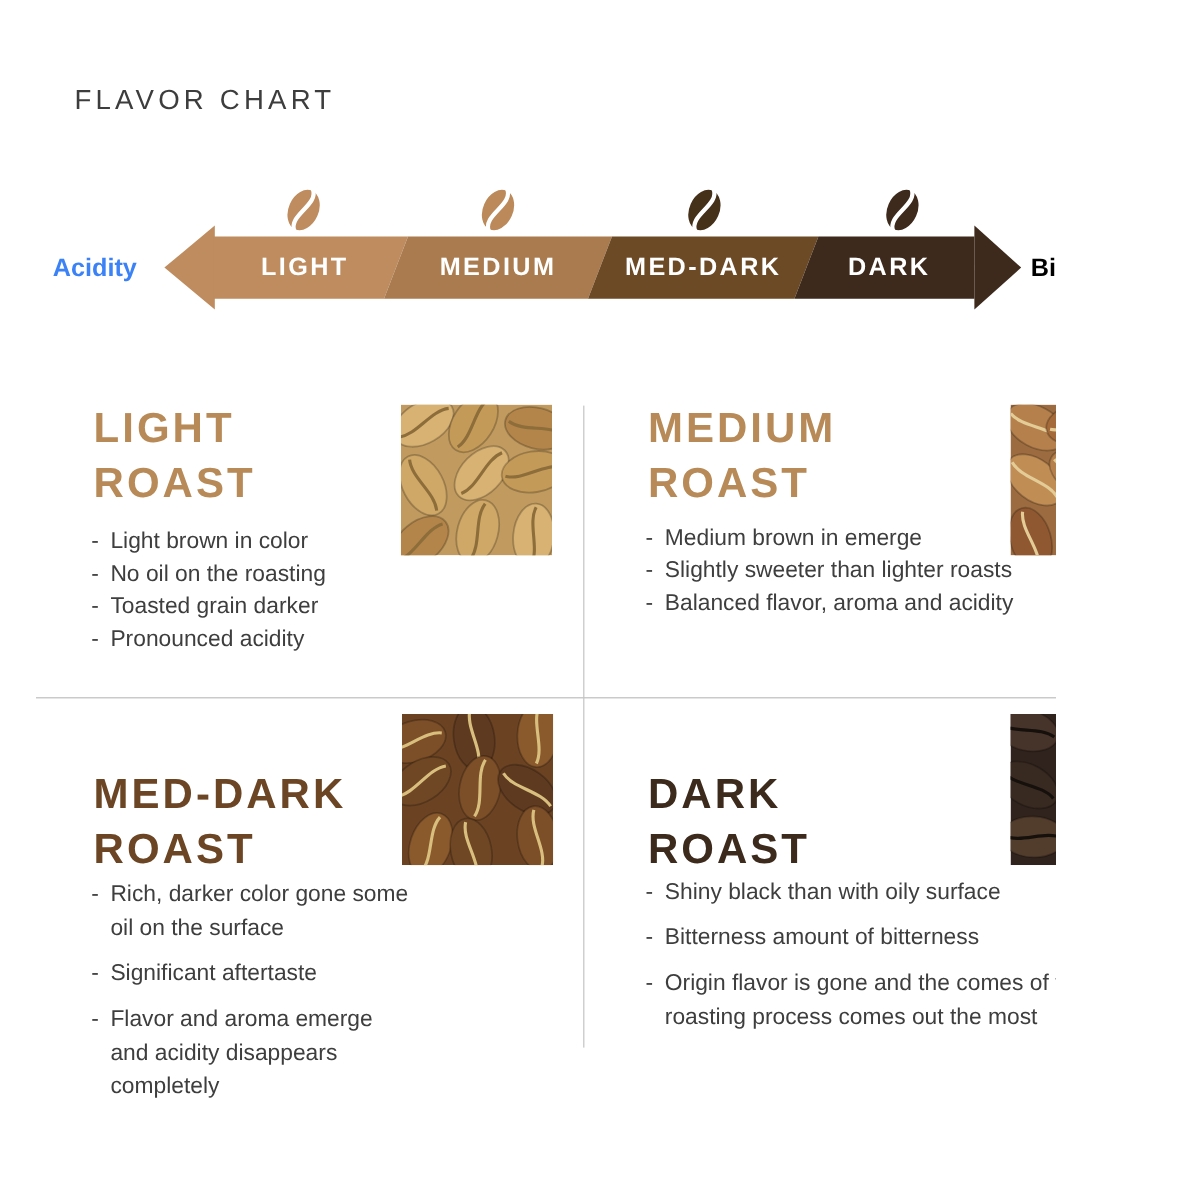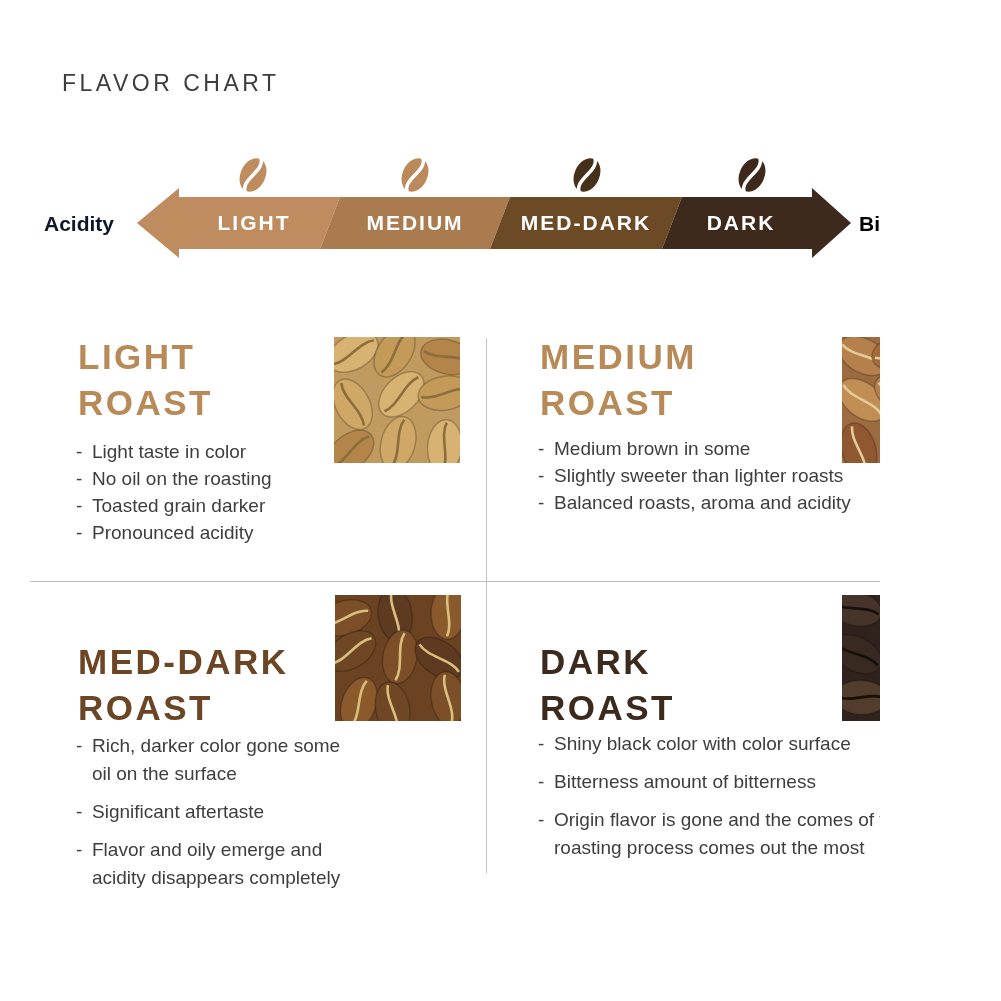--- a/index.html
+++ b/index.html
@@ -11,21 +11,21 @@
     position:absolute;left:62px;top:70px;font-size:23px;font-weight:400;
     letter-spacing:3.5px;color:#3d3d3d;
   }
   
   .scale-svg{position:absolute;left:0;top:155px;width:1001px;height:112px;}
   .scale-label{
     position:absolute;top:211px;font-size:21px;font-weight:700;color:#ffffff;
     letter-spacing:2px;transform:translateX(-50%);white-space:nowrap;
   }
   .axis-label{position:absolute;top:212px;font-size:21px;font-weight:700;white-space:nowrap;}
-  .axis-left{left:44px;color:#0f172a;}
+  .axis-left{left:44px;color:#3b82f6;}
   .axis-right{left:859px;color:#000000;}
   
   .roast-title{position:absolute;font-size:35px;font-weight:700;letter-spacing:2.5px;line-height:46px;white-space:nowrap;}
   .photo{position:absolute;width:126px;height:126px;overflow:hidden;}
   .photo svg{display:block;width:126px;height:126px;}
   .bullets{position:absolute;font-size:19px;line-height:27px;color:#3e3e3e;}
   .bullets.spaced .bullet{margin-bottom:10px;line-height:28px;}
   .bullet{display:flex;}
   .bullet .dash{width:16px;flex:0 0 16px;}
   .bullet .bullet-text{flex:1;}
@@ -118,21 +118,21 @@
         </g>
         <g transform="translate(110.7,109.6) rotate(95)">
           <ellipse rx="27" ry="17" fill="#d8b273" stroke="rgba(0,0,0,0.22)" stroke-width="1.5"></ellipse>
           <path d="M-24,0 C-10,6 10,-6 24,0" stroke="#8d6d3a" stroke-width="2.6" fill="none"></path>
         </g>
       </svg>
     </div>
   <div class="bullets" style="left:76px;top:438px;width:320px">
       <div class="bullet">
         <span class="dash">-</span>
-        <span class="bullet-text">Light taste in color</span>
+        <span class="bullet-text">Light brown in color</span>
       </div>
       <div class="bullet">
         <span class="dash">-</span>
         <span class="bullet-text">No oil on the roasting</span>
       </div>
       <div class="bullet">
         <span class="dash">-</span>
         <span class="bullet-text">Toasted grain darker</span>
       </div>
       <div class="bullet">
@@ -182,29 +182,29 @@
         </g>
         <g transform="translate(102.9,114.0) rotate(106)">
           <ellipse rx="27" ry="17" fill="#b5804c" stroke="rgba(0,0,0,0.22)" stroke-width="1.5"></ellipse>
           <path d="M-24,0 C-10,6 10,-6 24,0" stroke="#e3cc96" stroke-width="2.6" fill="none"></path>
         </g>
       </svg>
     </div>
   <div class="bullets" style="left:538px;top:435px;width:400px">
       <div class="bullet">
         <span class="dash">-</span>
-        <span class="bullet-text">Medium brown in some</span>
+        <span class="bullet-text">Medium brown in emerge</span>
       </div>
       <div class="bullet">
         <span class="dash">-</span>
         <span class="bullet-text">Slightly sweeter than lighter roasts</span>
       </div>
       <div class="bullet">
         <span class="dash">-</span>
-        <span class="bullet-text">Balanced roasts, aroma and acidity</span>
+        <span class="bullet-text">Balanced flavor, aroma and acidity</span>
       </div>
     </div>
 
   <div class="photo" style="left:335px;top:595px">
       <svg viewBox="0 0 126 126">
         <rect width="126" height="126" fill="#6b4323"></rect>
         <g transform="translate(10.2,22.8) rotate(163)">
           <ellipse rx="27" ry="17" fill="#7c4f28" stroke="rgba(0,0,0,0.22)" stroke-width="1.5"></ellipse>
           <path d="M-24,0 C-10,6 10,-6 24,0" stroke="#d9bf7e" stroke-width="2.6" fill="none"></path>
         </g>
@@ -250,21 +250,21 @@
       <div class="bullet">
         <span class="dash">-</span>
         <span class="bullet-text">Rich, darker color gone some oil on the surface</span>
       </div>
       <div class="bullet">
         <span class="dash">-</span>
         <span class="bullet-text">Significant aftertaste</span>
       </div>
       <div class="bullet">
         <span class="dash">-</span>
-        <span class="bullet-text">Flavor and oily emerge and acidity disappears completely</span>
+        <span class="bullet-text">Flavor and aroma emerge and acidity disappears completely</span>
       </div>
     </div>
 
   <div class="photo" style="left:842px;top:595px">
       <svg viewBox="0 0 126 126">
         <rect width="126" height="126" fill="#30231d"></rect>
         <g transform="translate(13.3,13.4) rotate(14)">
           <ellipse rx="27" ry="17" fill="#463329" stroke="rgba(0,0,0,0.22)" stroke-width="1.5"></ellipse>
           <path d="M-24,0 C-10,6 10,-6 24,0" stroke="#15100c" stroke-width="2.6" fill="none"></path>
         </g>
@@ -302,21 +302,21 @@
         </g>
       </svg>
     </div>
   <div class="roast-title" style="left:540px;top:639px;color:#3c2a1c">
     <div>DARK</div>
     <div>ROAST</div>
   </div>
   <div class="bullets spaced" style="left:538px;top:730px;width:382px">
       <div class="bullet">
         <span class="dash">-</span>
-        <span class="bullet-text">Shiny black color with color surface</span>
+        <span class="bullet-text">Shiny black than with oily surface</span>
       </div>
       <div class="bullet">
         <span class="dash">-</span>
         <span class="bullet-text">Bitterness amount of bitterness</span>
       </div>
       <div class="bullet">
         <span class="dash">-</span>
         <span class="bullet-text">Origin flavor is gone and the comes of the roasting process comes out the most</span>
       </div>
     </div>

